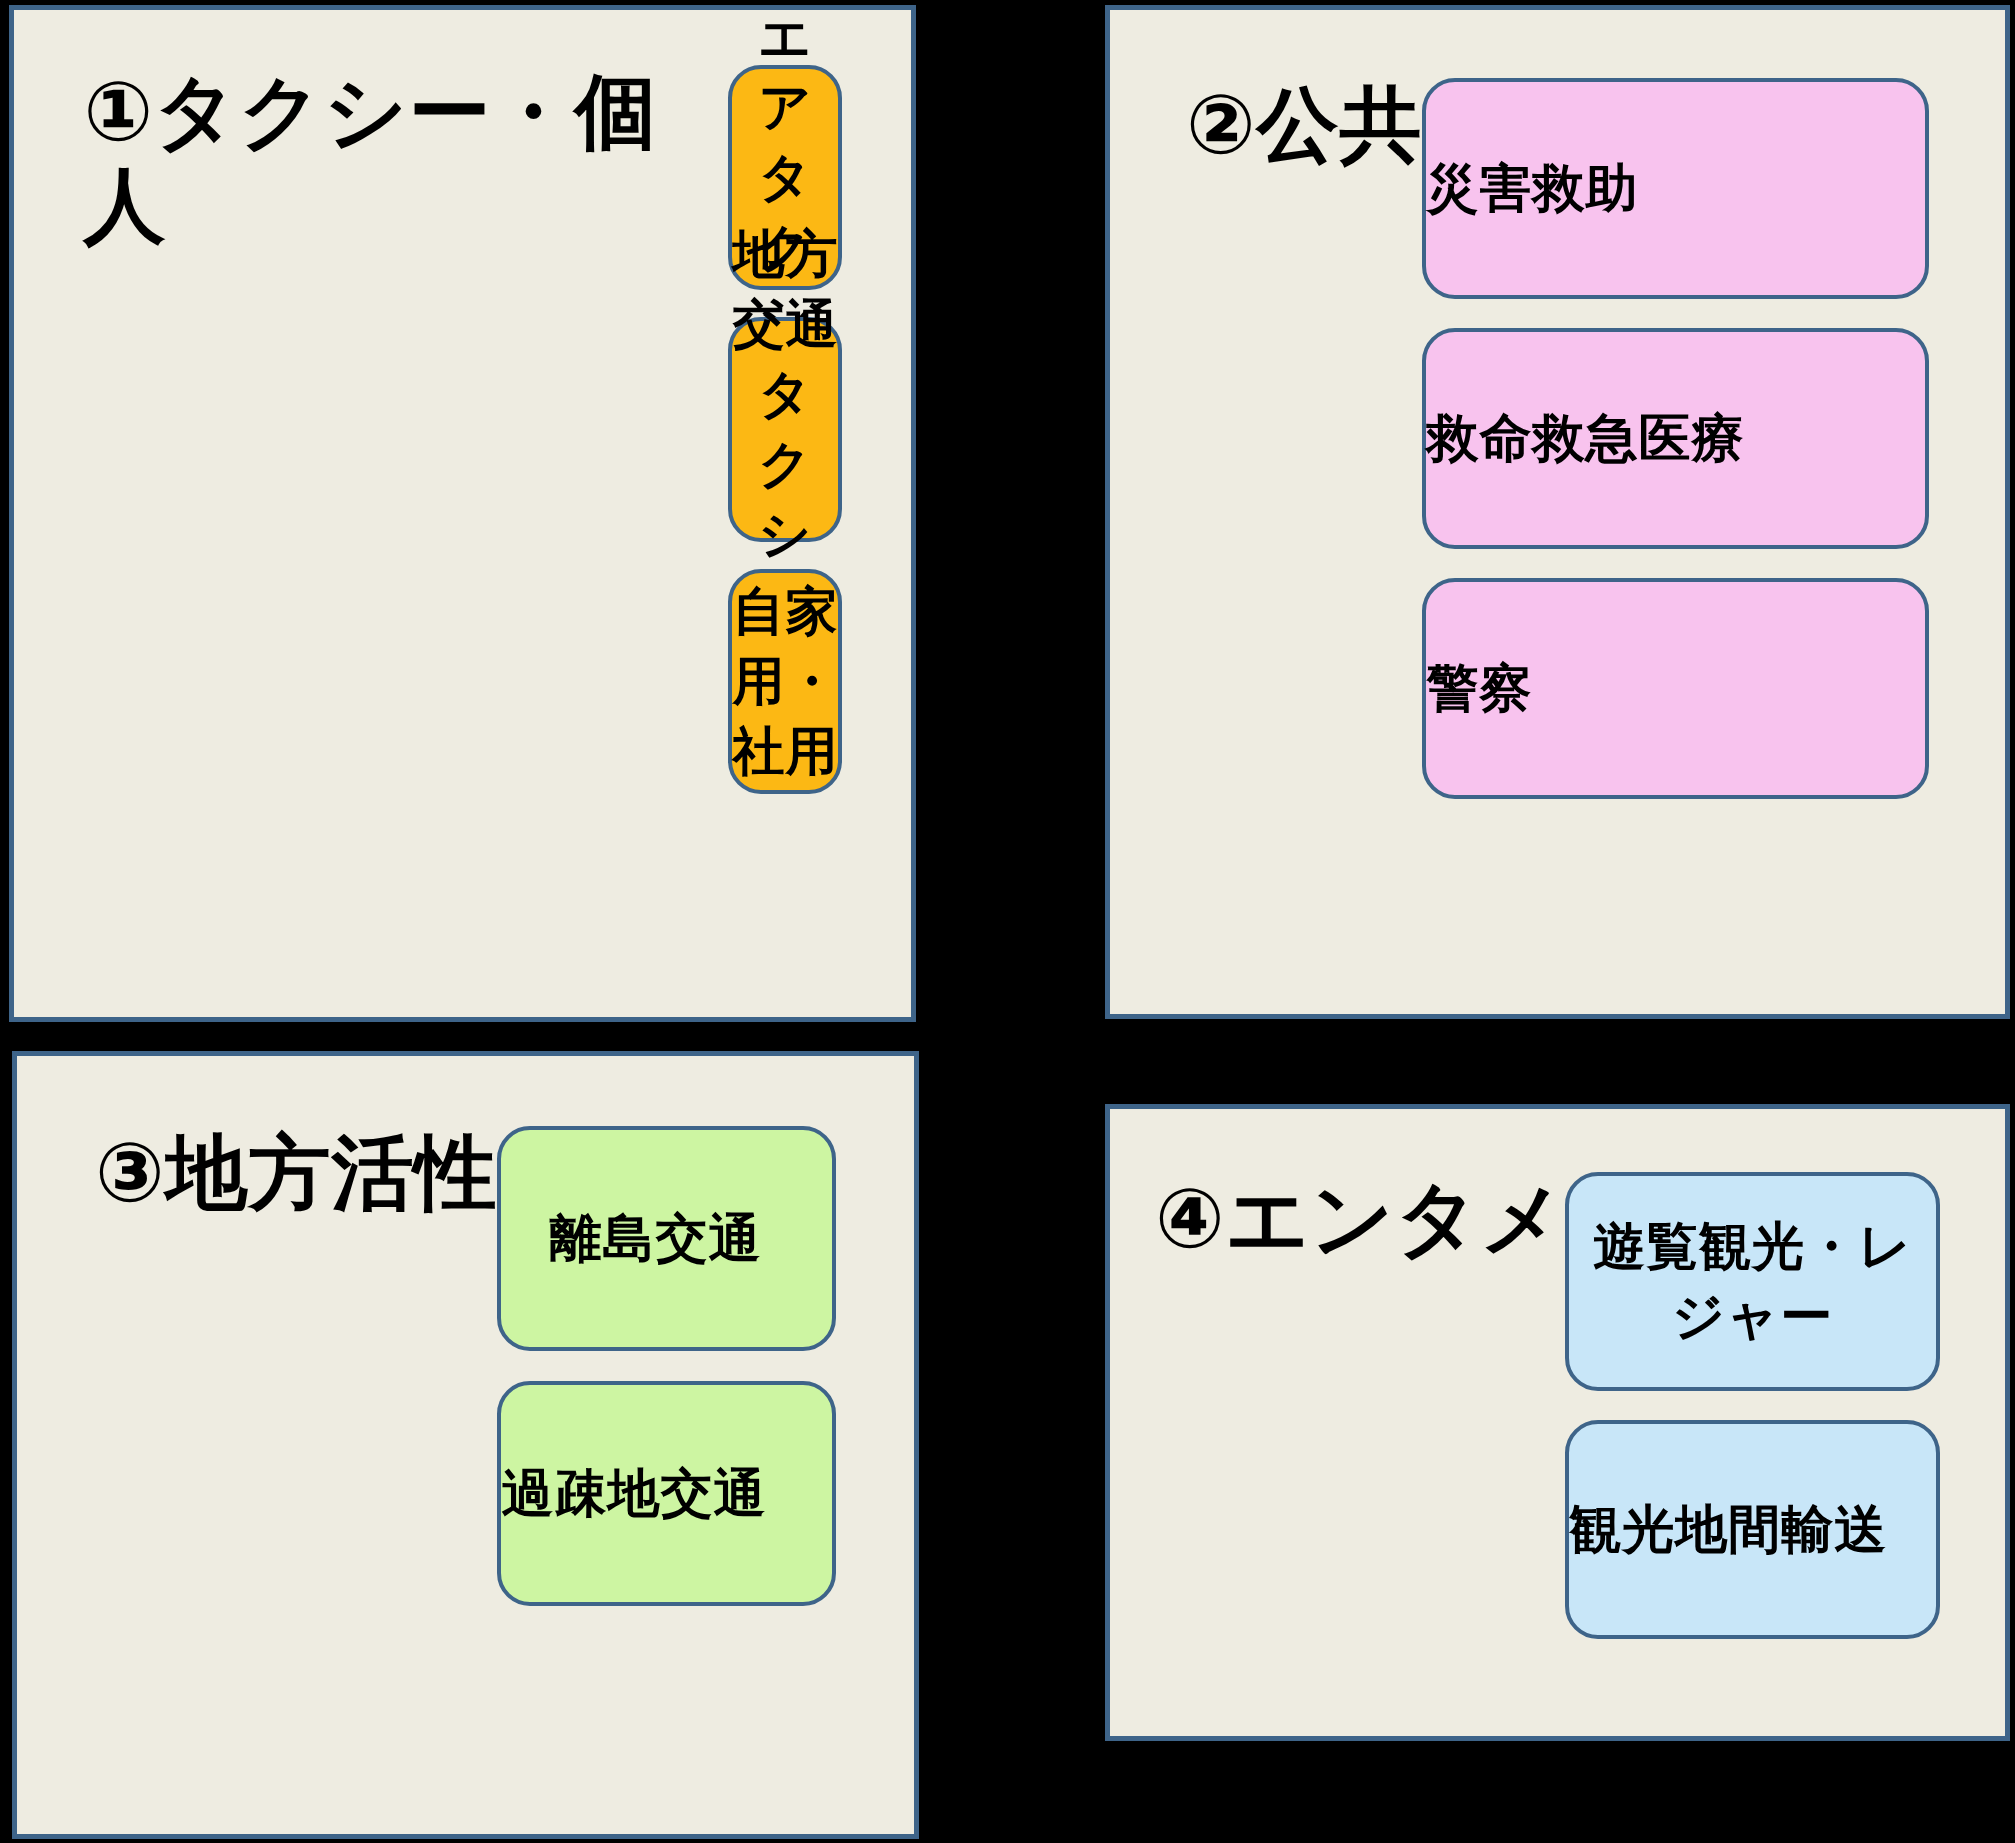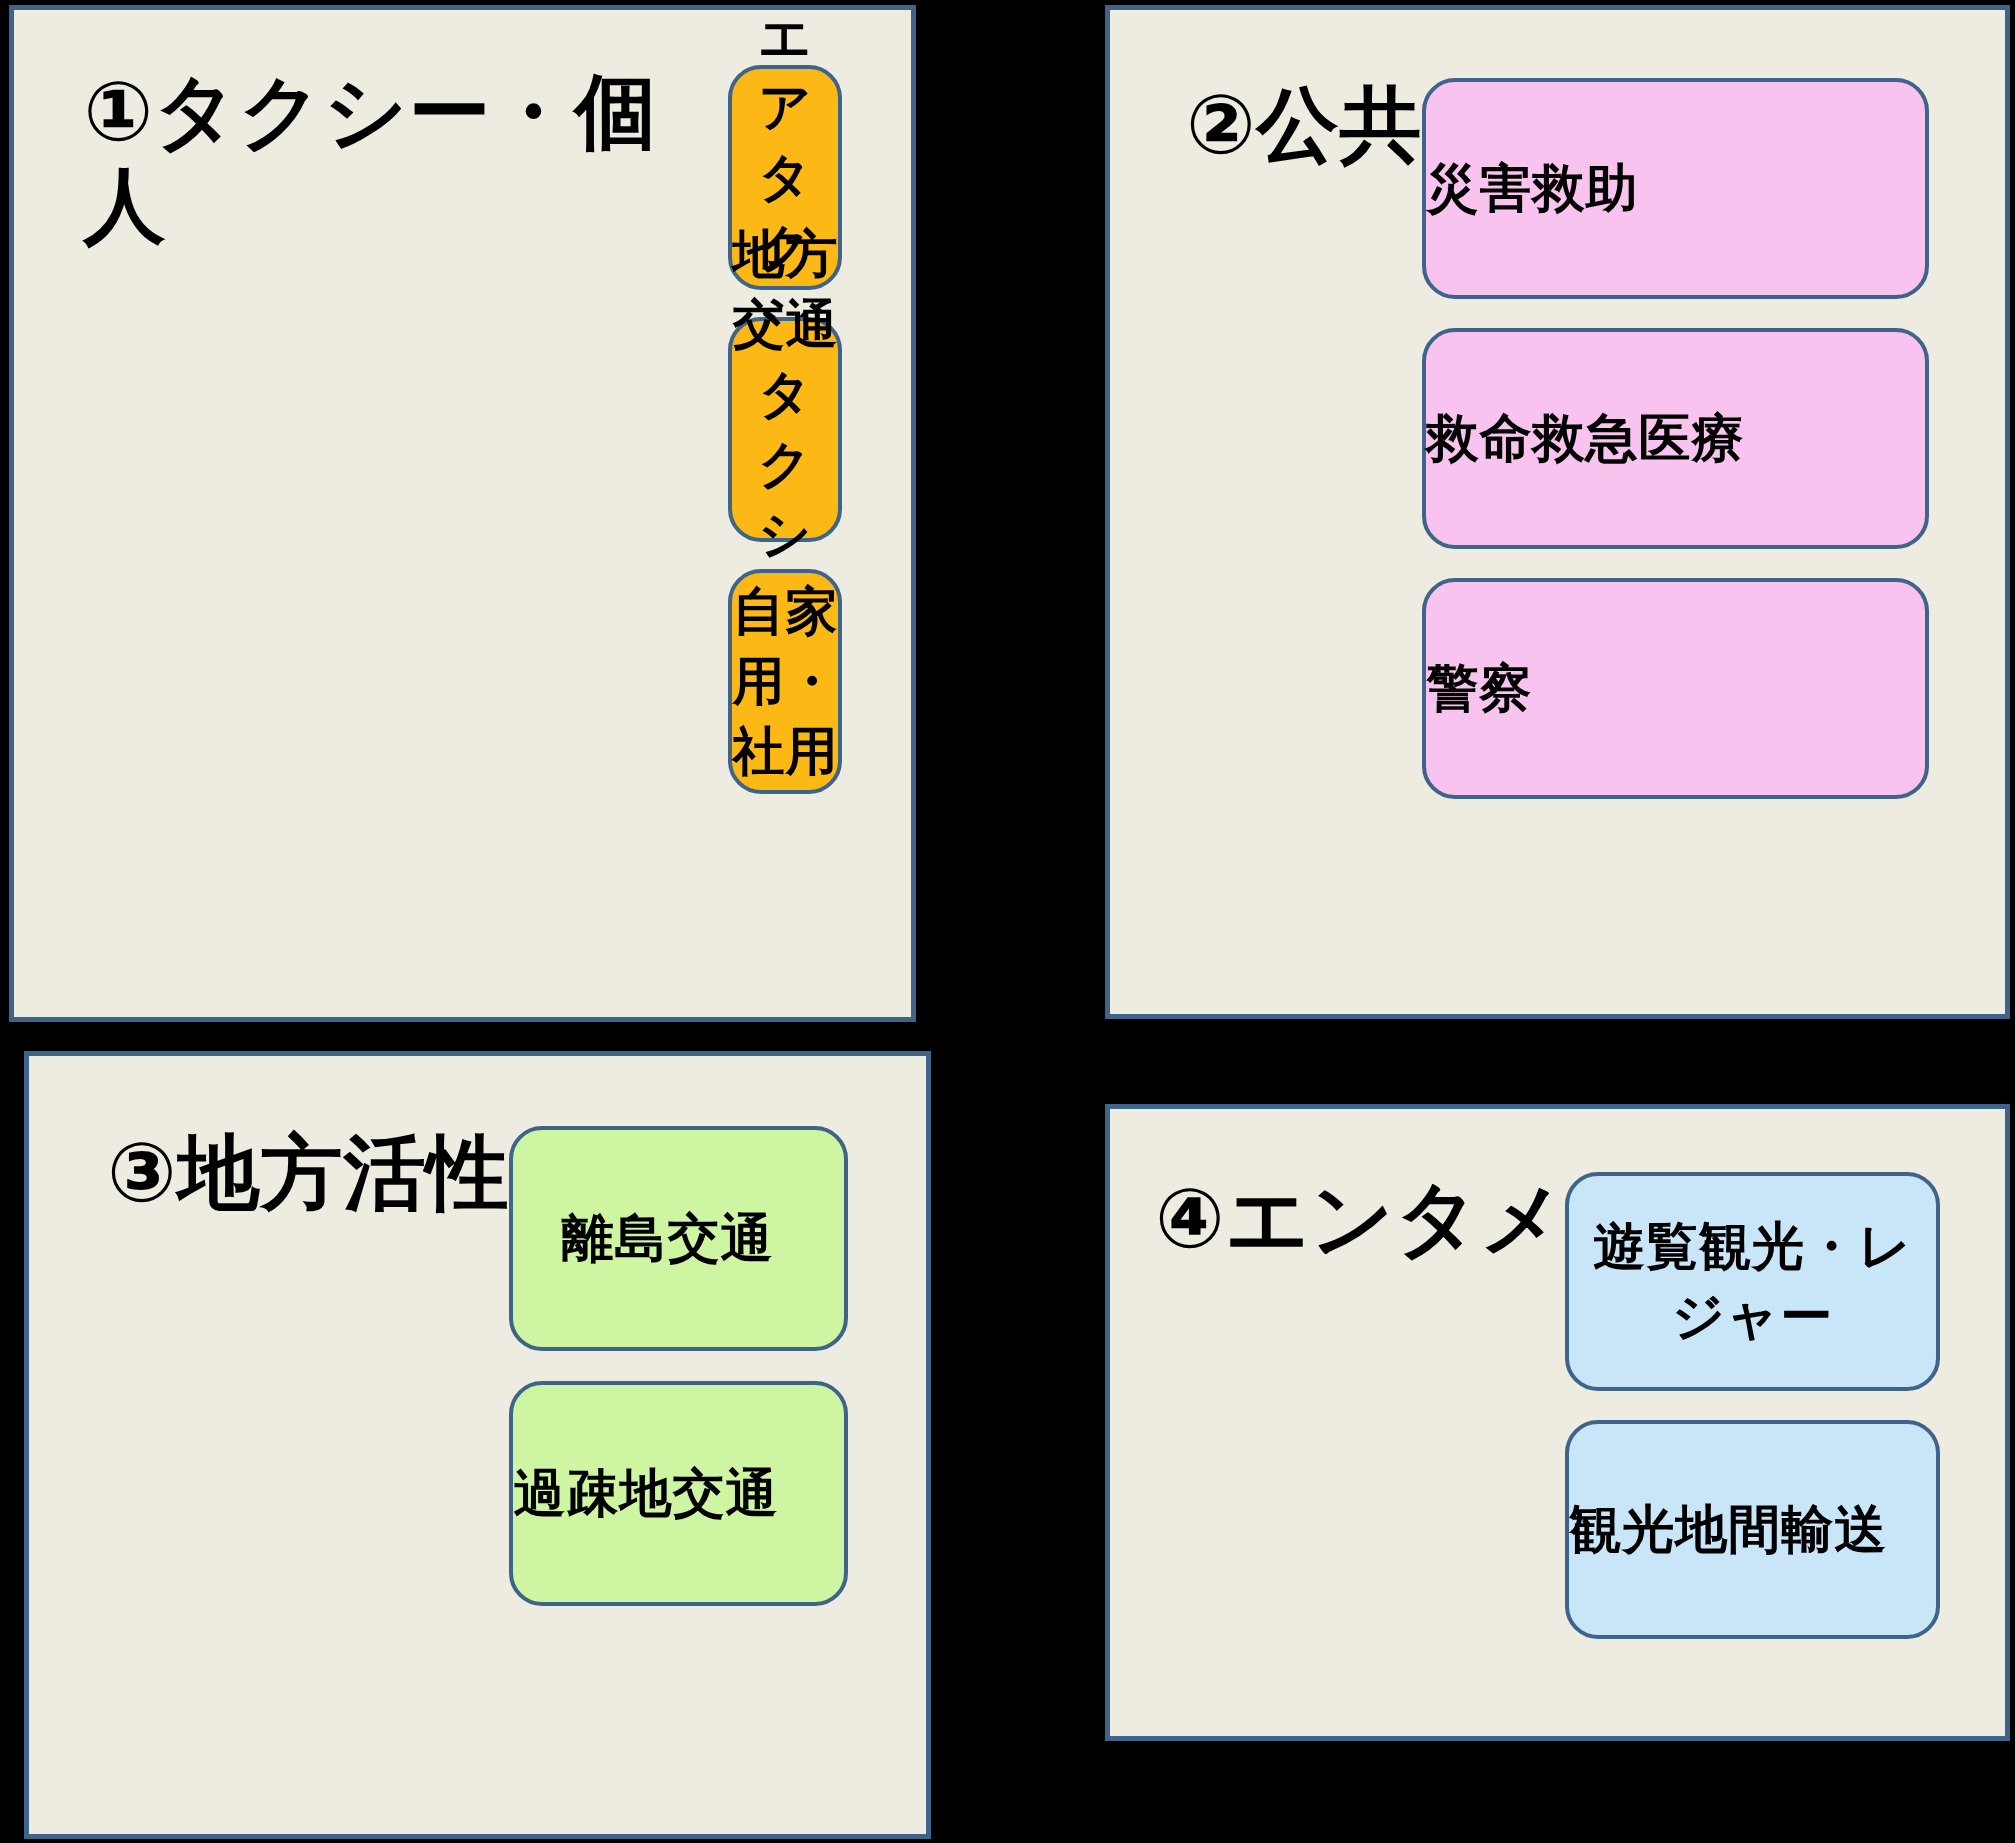--- a/index.html
+++ b/index.html
@@ -53,21 +53,21 @@
   .panel-tl .items { gap: 27px; }
   .panel-tl .item { height: 225px; }
 
   
   .panel-tr { left: 1105px; top: 5.2px;   width: 905px; height: 1014px; padding: 68px 76px 78px 76px; }
   .panel-tr .panel-title { margin-bottom: 64px; }
   .panel-tr .items { gap: 29px; }
   .panel-tr .item { height: 221px; }
 
   
-  .panel-bl { left: 24px;   top: 1051px; width: 907px; height: 788px; padding: 70px 78px 68px 78px; }
+  .panel-bl { left: 12px;   top: 1051px; width: 907px; height: 788px; padding: 70px 78px 68px 78px; }
   .panel-bl .panel-title { margin-bottom: 65px; }
   .panel-bl .items { gap: 30px; }
   .panel-bl .item { height: 225px; }
 
   
   .panel-br { left: 1105px; top: 1104px; width: 905px; height: 637px; padding: 63px 65px 57px 45px; }
   .panel-br .panel-title { margin-bottom: 49px; }
   .panel-br .items { gap: 29px; }
   .panel-br .item { height: 219px; }
 </style>

